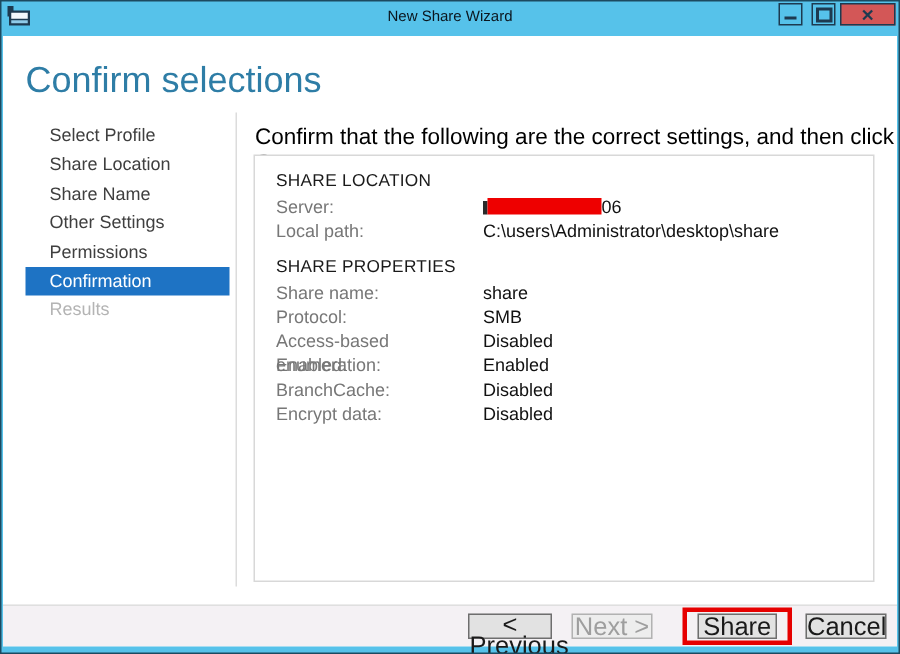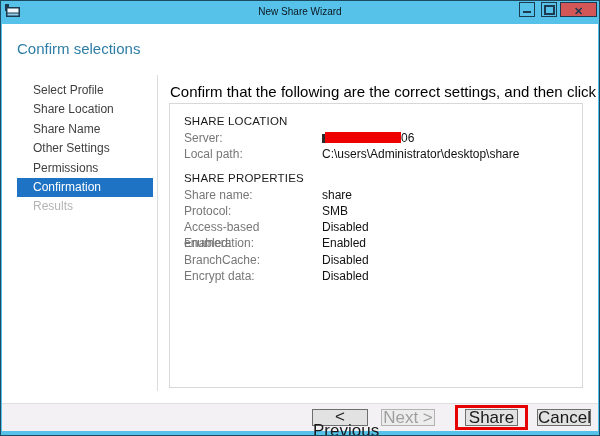--- a/index.html
+++ b/index.html
@@ -19,21 +19,21 @@
   
   .winbtn{position:absolute;top:2px;height:15px;box-sizing:border-box;border:1px solid #1D3A50;
           display:flex;align-items:center;justify-content:center;}
   #btn-min{left:519px;width:16px;background:transparent;}
   #btn-max{left:541px;width:16px;background:transparent;}
   #btn-close{left:560px;width:37px;background:#D35757;}
   #btn-min .bar{width:8px;height:2px;background:#1D3A50;margin-top:4px;}
   #btn-max .box{width:7px;height:6px;border:2px solid #1D3A50;}
   #btn-close .x::before{content:"✕";font-size:11px;font-weight:bold;color:#1D3A50;line-height:13px;}
   
-  #page-heading{position:absolute;left:17px;top:40px;font-size:15px;font-weight:300;color:#2E7DA6;}
+  #page-heading{position:absolute;left:17px;top:40px;font-size:24px;font-weight:300;color:#2E7DA6;}
   
   #sidebar{position:absolute;left:0;top:81px;width:157px;}
   .step{height:19.4px;line-height:19.4px;padding-left:33px;font-size:12px;color:#3F3F3F;}
   .step.current{padding-left:16px;margin-left:17px;margin-right:4px;background:#1E73C4;color:#FFFFFF;}
   .step.disabled{color:#B4B4B4;}
   #vsep{position:absolute;left:157px;top:75px;width:1px;height:316px;background:#DCDCDC;}
   
   #instruction{position:absolute;left:170px;top:83px;font-size:15px;color:#000000;}
   #content-box{position:absolute;left:169px;top:103px;width:414px;height:285px;box-sizing:border-box;
                border:1px solid #D8D8D8;background:#fff;padding:9px 8px 0 14px;}

